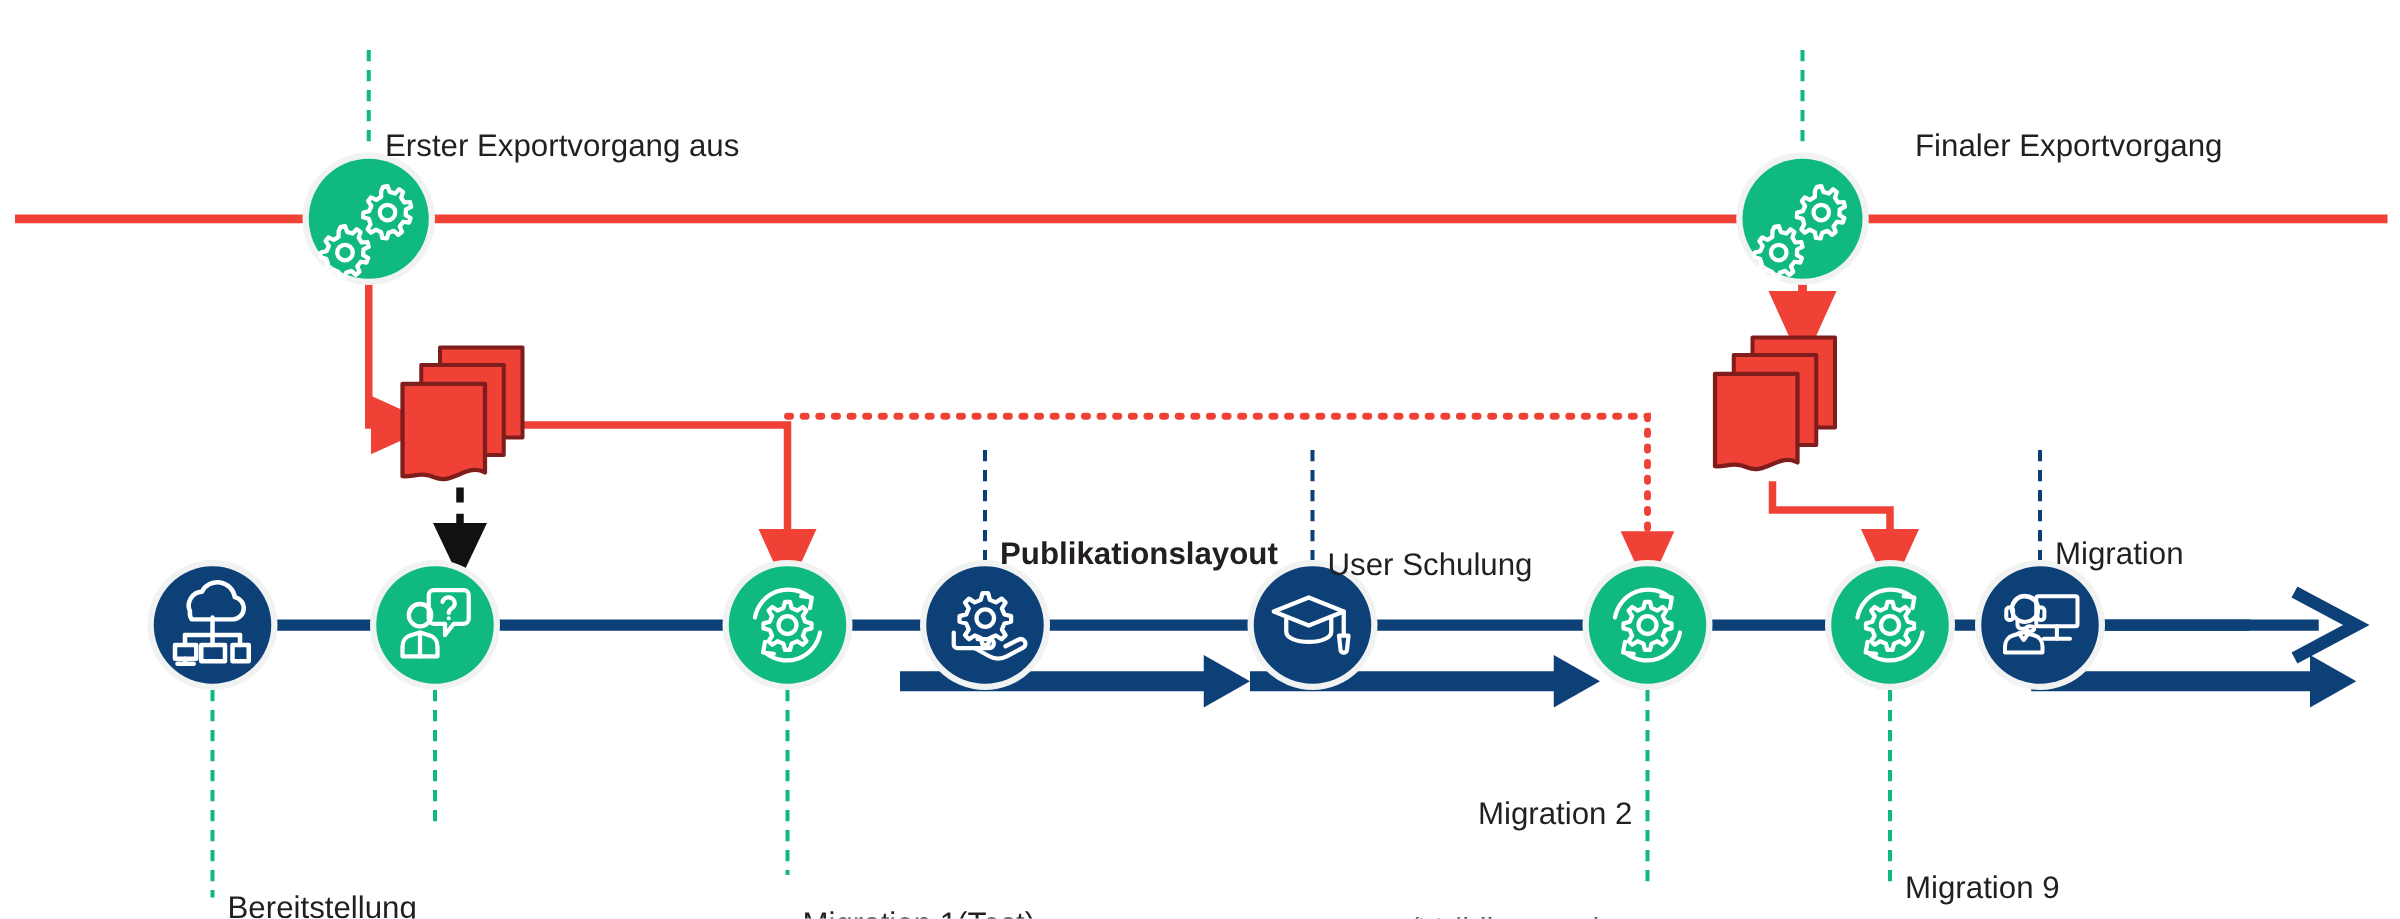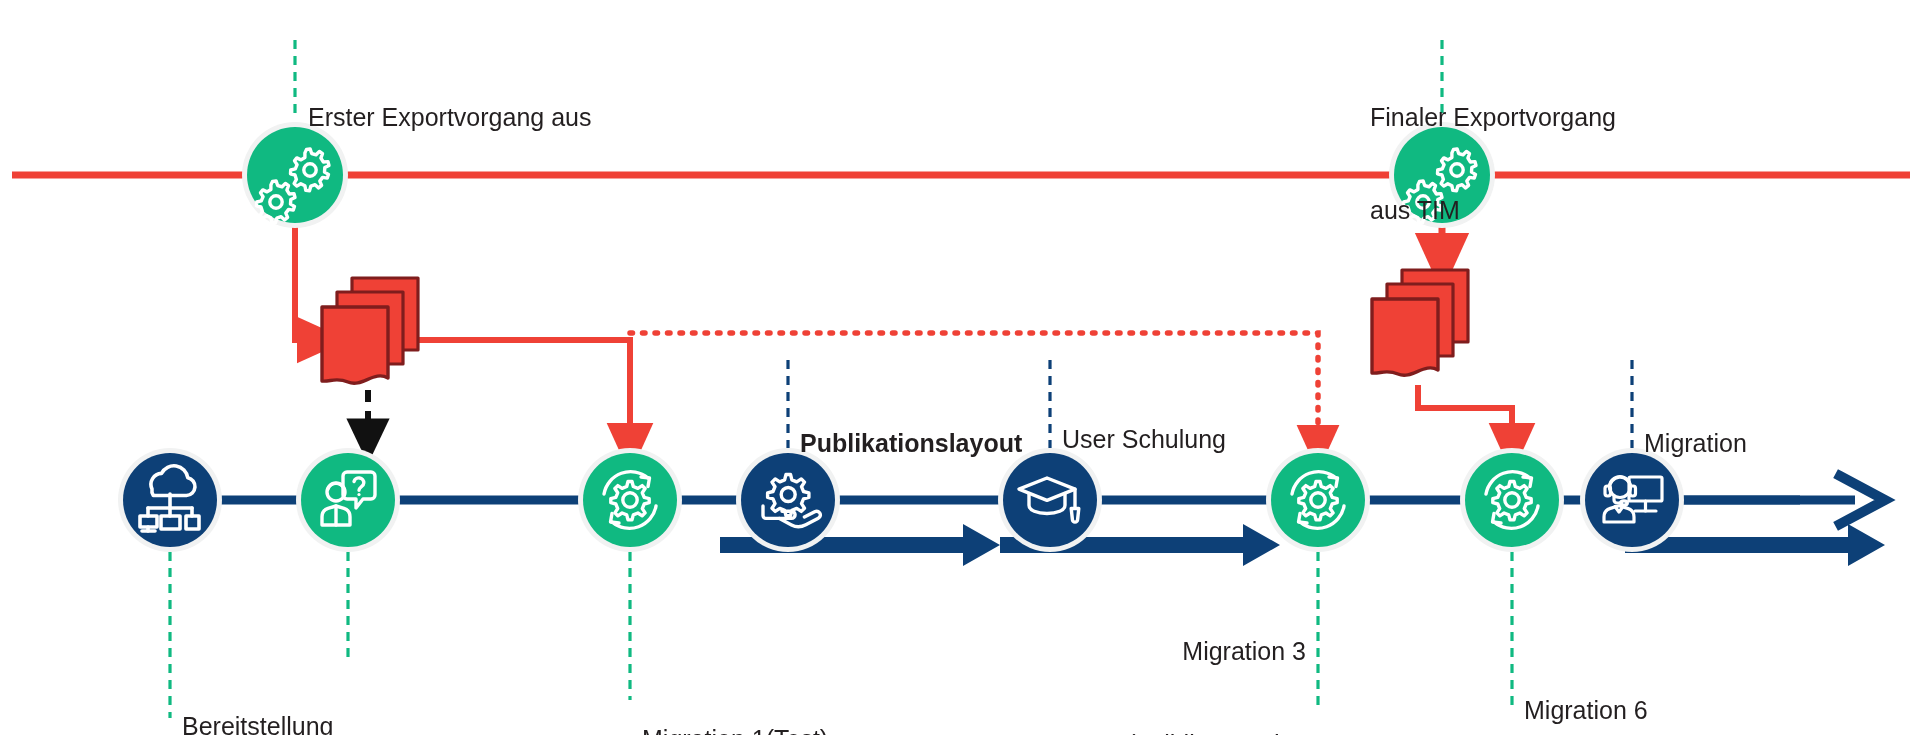--- a/index.html
+++ b/index.html
@@ -246,30 +246,29 @@
         <path d="M1604,522 v-5 a9,9 0 0 1 6.3,-8.6 l8.7,-2.6 l8.7,2.6 a9,9 0 0 1 6.3,8.6 v5 z"></path>
         <path d="M1615,506.5 l4,5.5 l4,-5.5"></path>
       </g>
     </g>
   </svg>
 
   <div class="lbl" style="left:308px; top:40px; width:420px;">
     <div>Erster Exportvorgang aus</div>
   </div>
 
-  <div class="lbl" style="left:1370px; top:40px; width:400px;">
+  <div class="lbl" style="left:1455px; top:40px; width:400px;text-align:center;">
     <div>Finaler Exportvorgang</div>
-    <div>aus TIM</div>
   </div>
 
   <div class="lbl" style="left:800px; top:366px;font-weight:bold;">
     <div>Publikationslayout</div>
   </div>
 
-  <div class="lbl" style="left:1062px; top:362px;text-align:center;">
+  <div class="lbl" style="left:1062px; top:375px;text-align:center;">
     <div>User Schulung</div>
   </div>
 
   <div class="lbl" style="left:1644px; top:366px;">
     <div>Migration</div>
   </div>
 
   <div class="lbl" style="left:360px; top:538px; width:330px;">
     
     
@@ -278,24 +277,24 @@
   <div class="lbl" style="left:182px; top:649px; width:250px;">
     <div>Bereitstellung</div>
     
   </div>
 
   <div class="lbl" style="left:642px; top:662px; width:280px;">
     <div>Migration 1(Test)</div>
   </div>
 
   <div class="lbl right" style="left:1010px; top:574px; width:296px;">
-    <div>Migration 3</div>
+    <div>Migration 2</div>
     <div>(Validierung des</div>
     
     
   </div>
 
   <div class="lbl" style="left:1524px; top:633px; width:340px;">
-    <div>Migration 6</div>
+    <div>Migration 9</div>
     
   </div>
 
 </div>
 
 </body></html>

